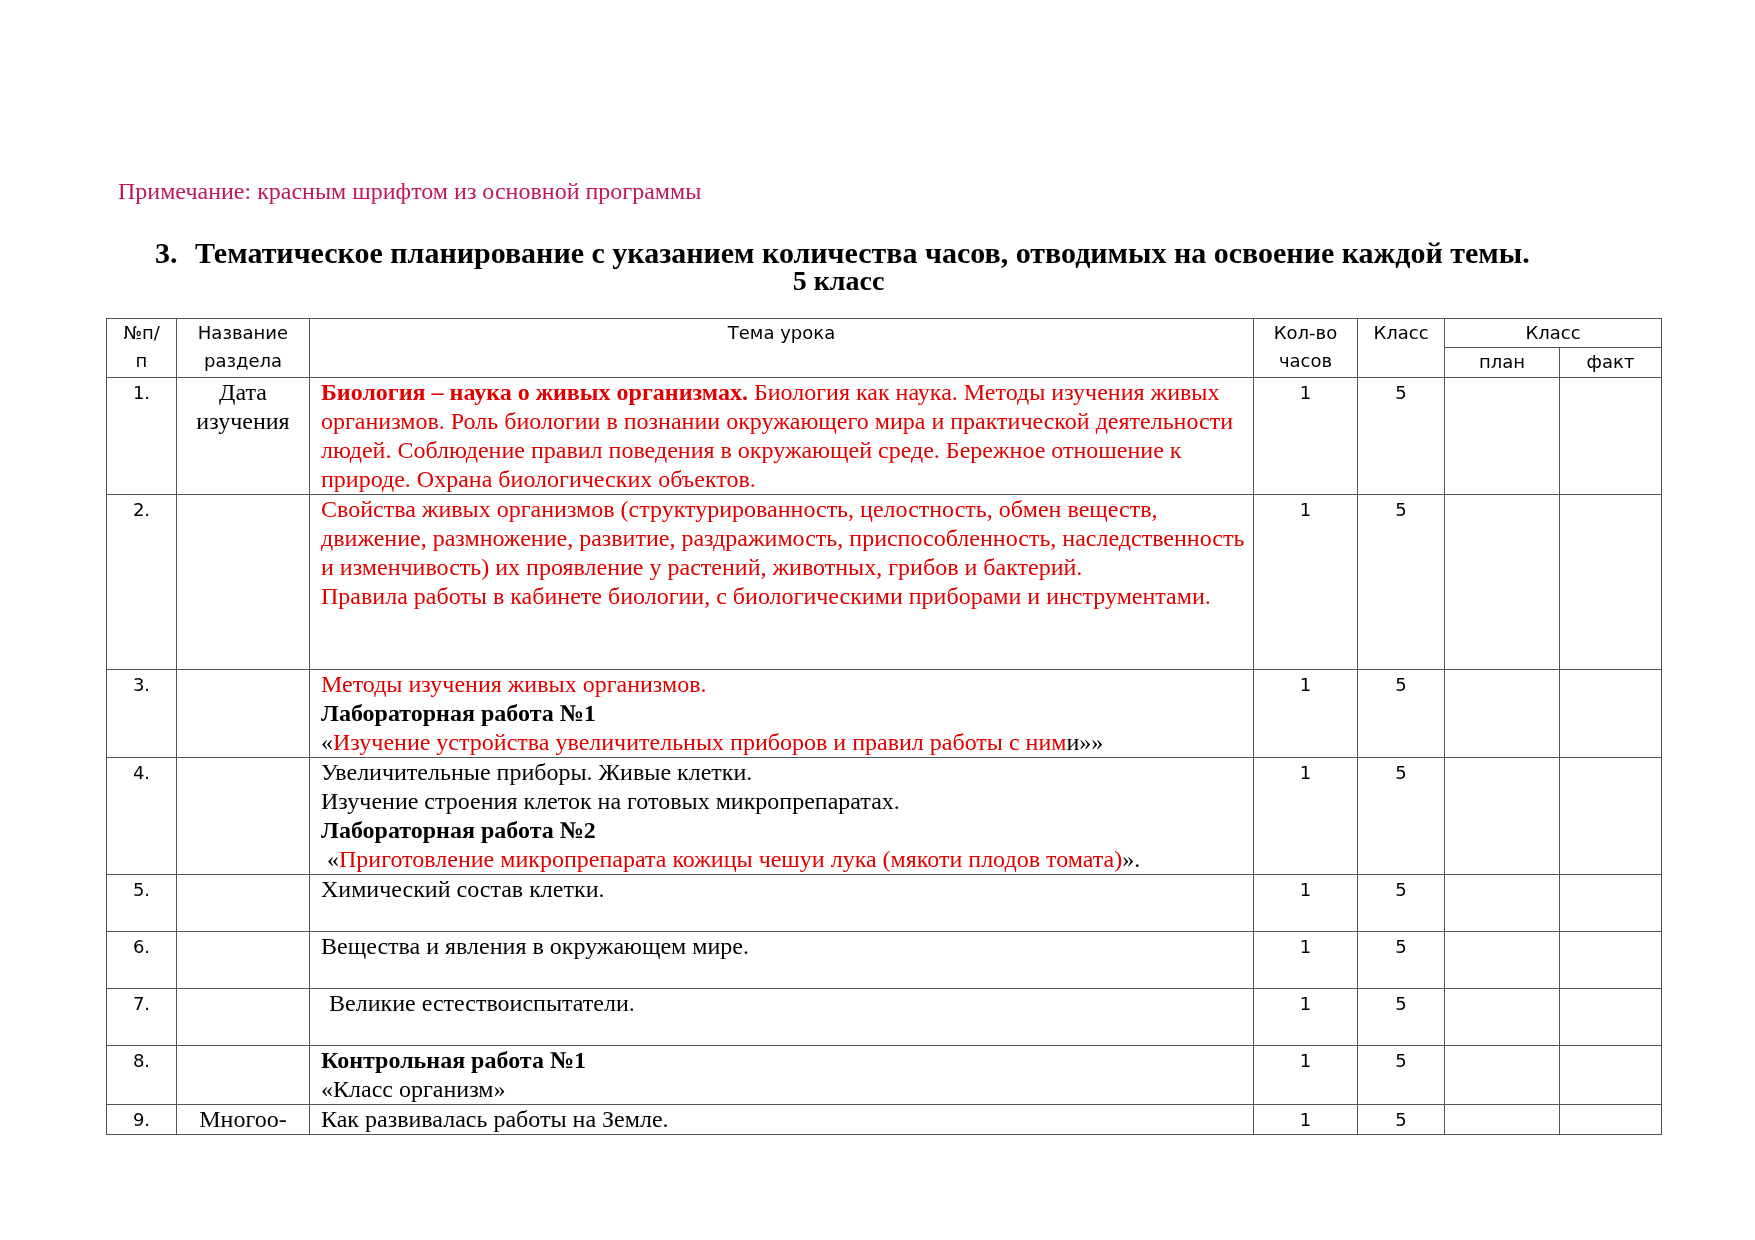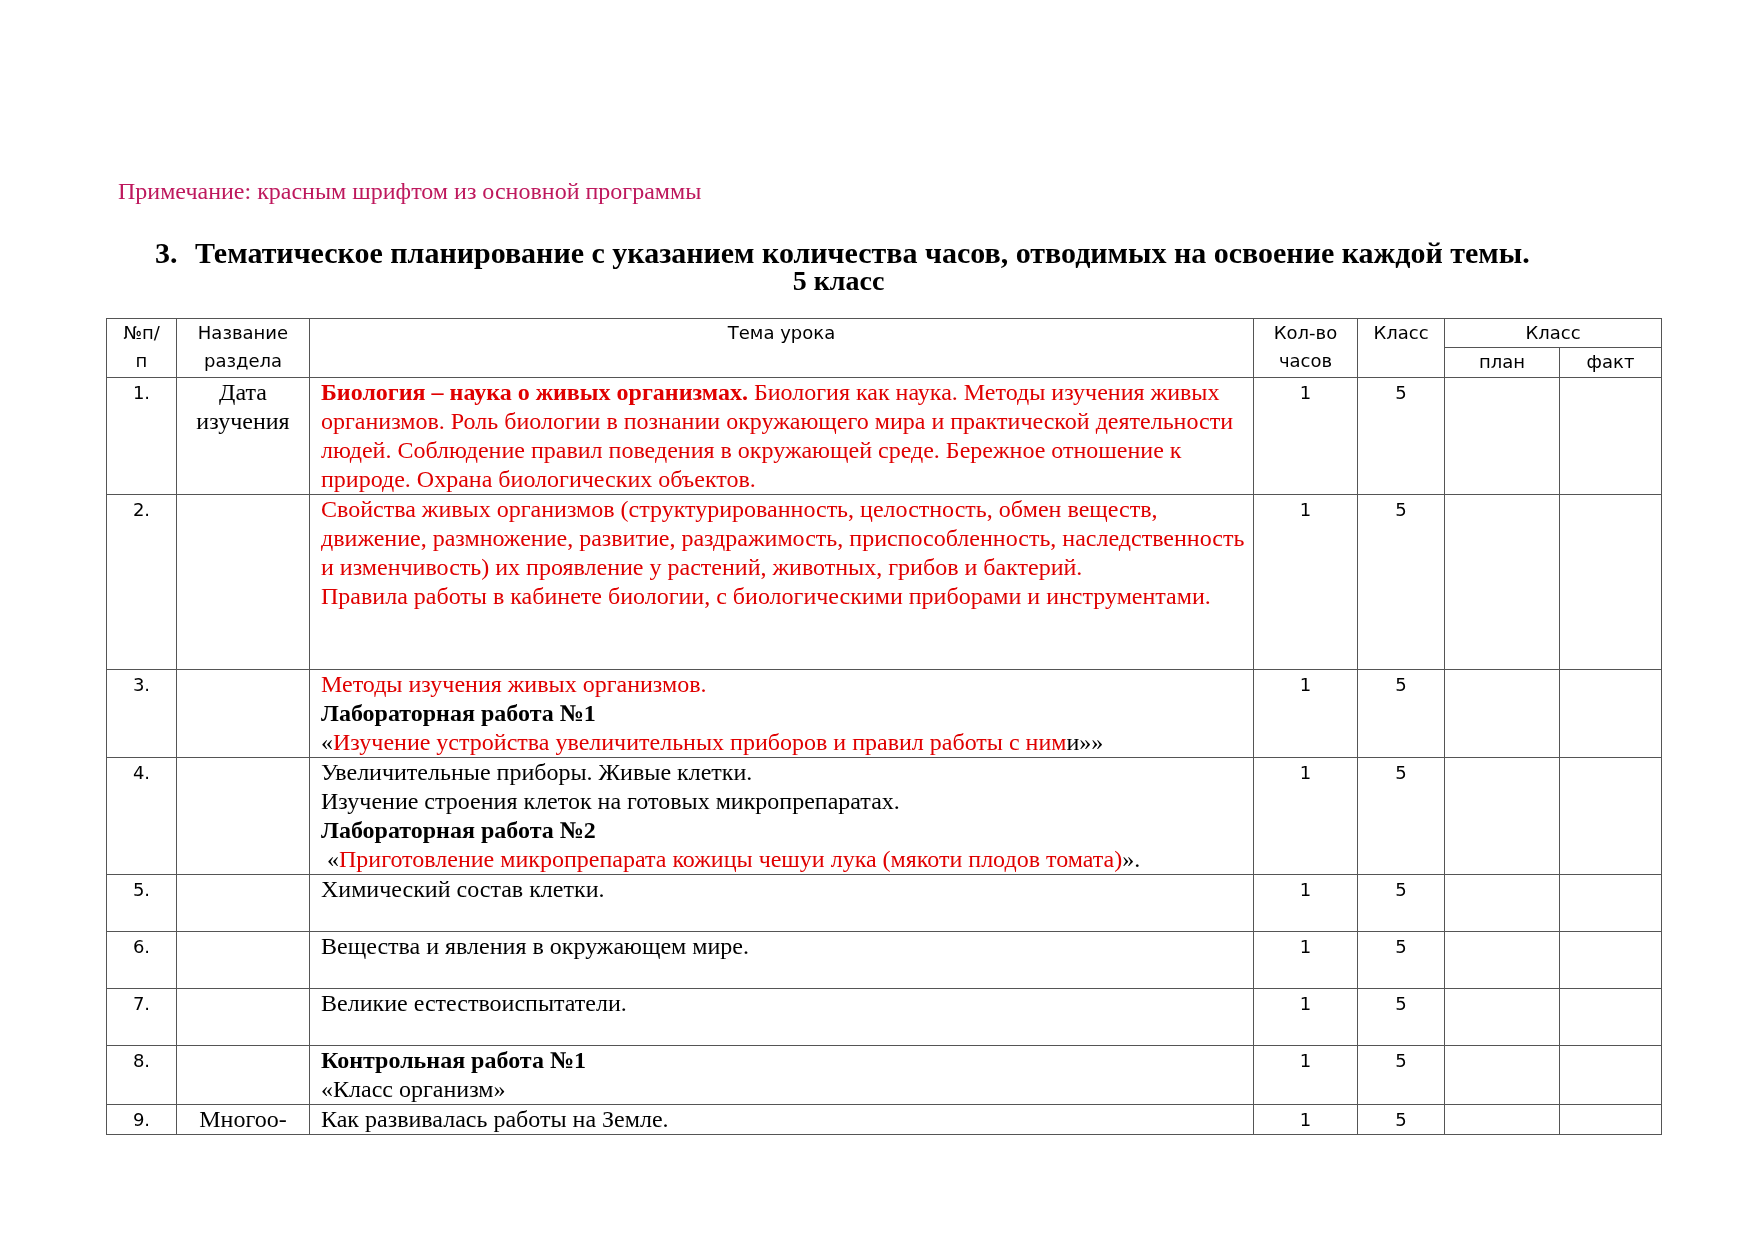--- a/index.html
+++ b/index.html
@@ -104,21 +104,21 @@
         <td class="sec"></td>
         <td class="topic"><span style="white-space: pre-wrap; margin-top: 48px;">Вещества и явления в окружающем мире.</span></td>
         <td class="c">1</td>
         <td class="c">5</td>
         <td class="c"></td>
         <td class="c"></td>
       </tr>
       <tr style="height: 57px;">
         <td class="c">7.</td>
         <td class="sec"></td>
-        <td class="topic"><span style="white-space: pre-wrap;">Великие естествоиспытатели.</span></td>
+        <td class="topic"><span style="white-space: pre-wrap; margin-left: 8px;">Великие естествоиспытатели.</span></td>
         <td class="c">1</td>
         <td class="c">5</td>
         <td class="c"></td>
         <td class="c"></td>
       </tr>
       <tr style="height: 58px;">
         <td class="c">8.</td>
         <td class="sec"></td>
         <td class="topic"><span class="b" style="white-space: pre-wrap;">Контрольная работа №1</span><br><span style="white-space: pre-wrap;">«Класс организм»</span></td>
         <td class="c">1</td>

